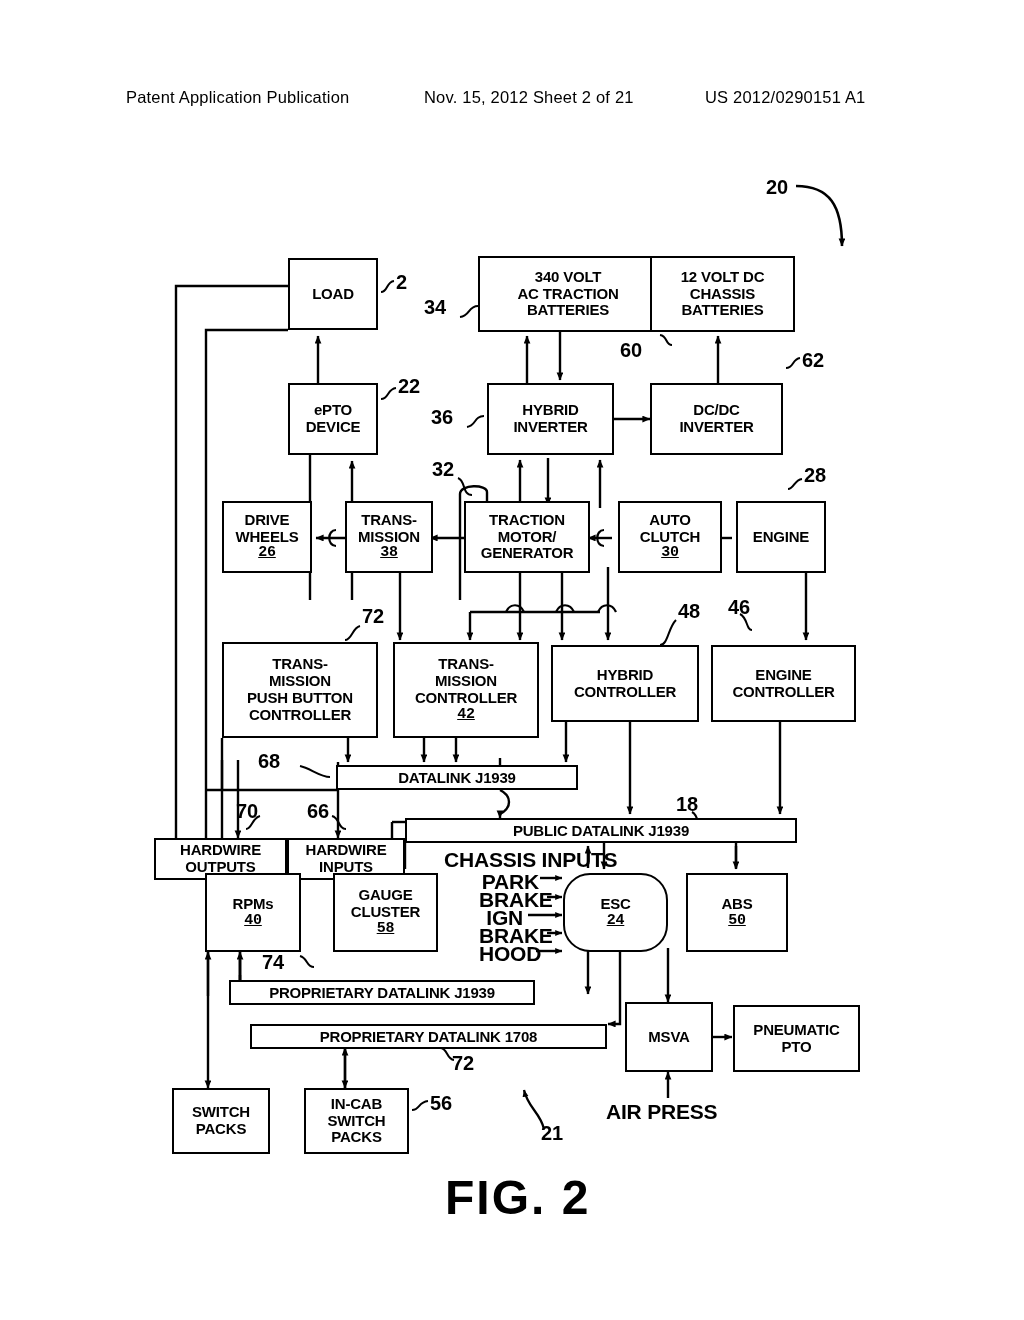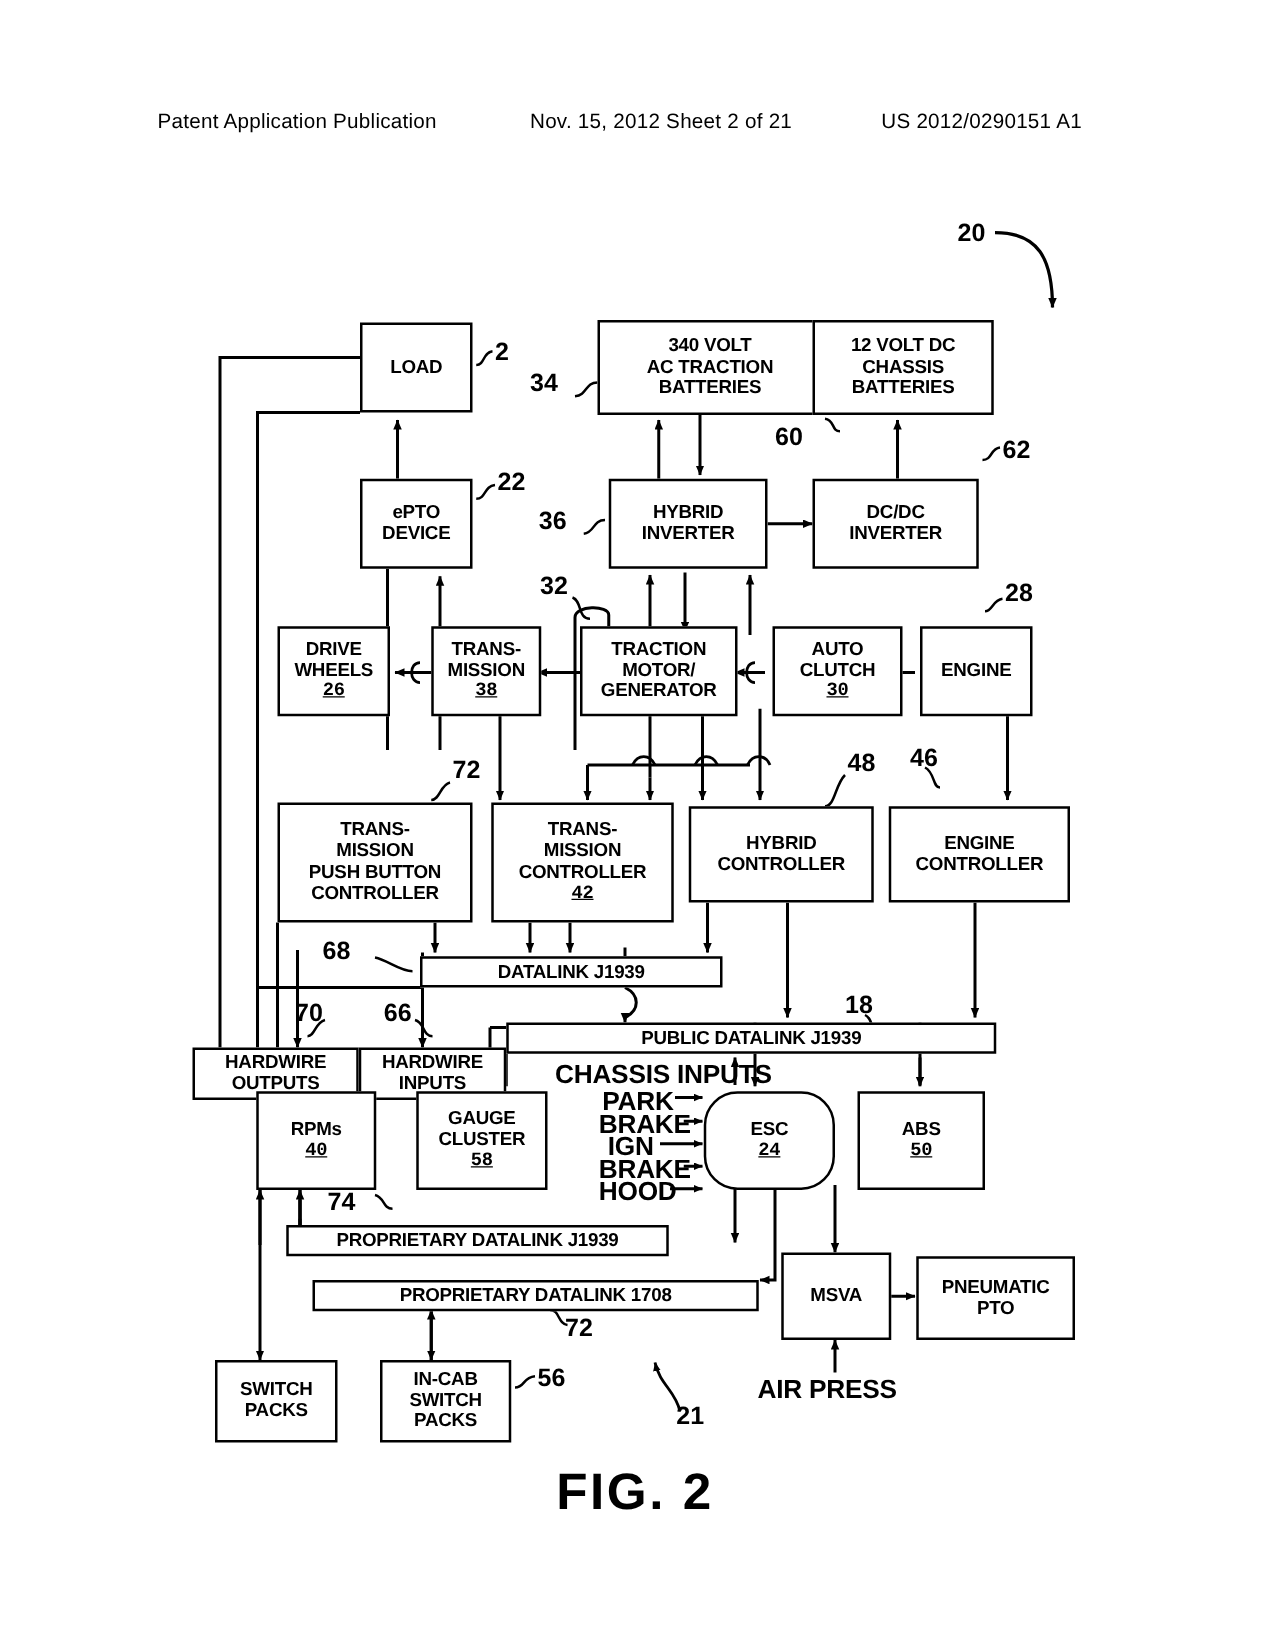--- a/index.html
+++ b/index.html
@@ -58,21 +58,21 @@
   }
   .lbl.rt{text-align:right;}
 
   
   .ref{
     position:absolute;font-weight:bold;font-size:20px;
     white-space:nowrap;z-index:5;
   }
 
   .figlbl{
-    position:absolute;font-weight:bold;font-size:41px;
+    position:absolute;font-weight:bold;font-size:48px;
     letter-spacing:2px;z-index:5;
   }
 </style>
 </head>
 <body>
 
 <div id="page">
 
   <div class="hdr">
     <span class="h1">Patent Application Publication</span>

